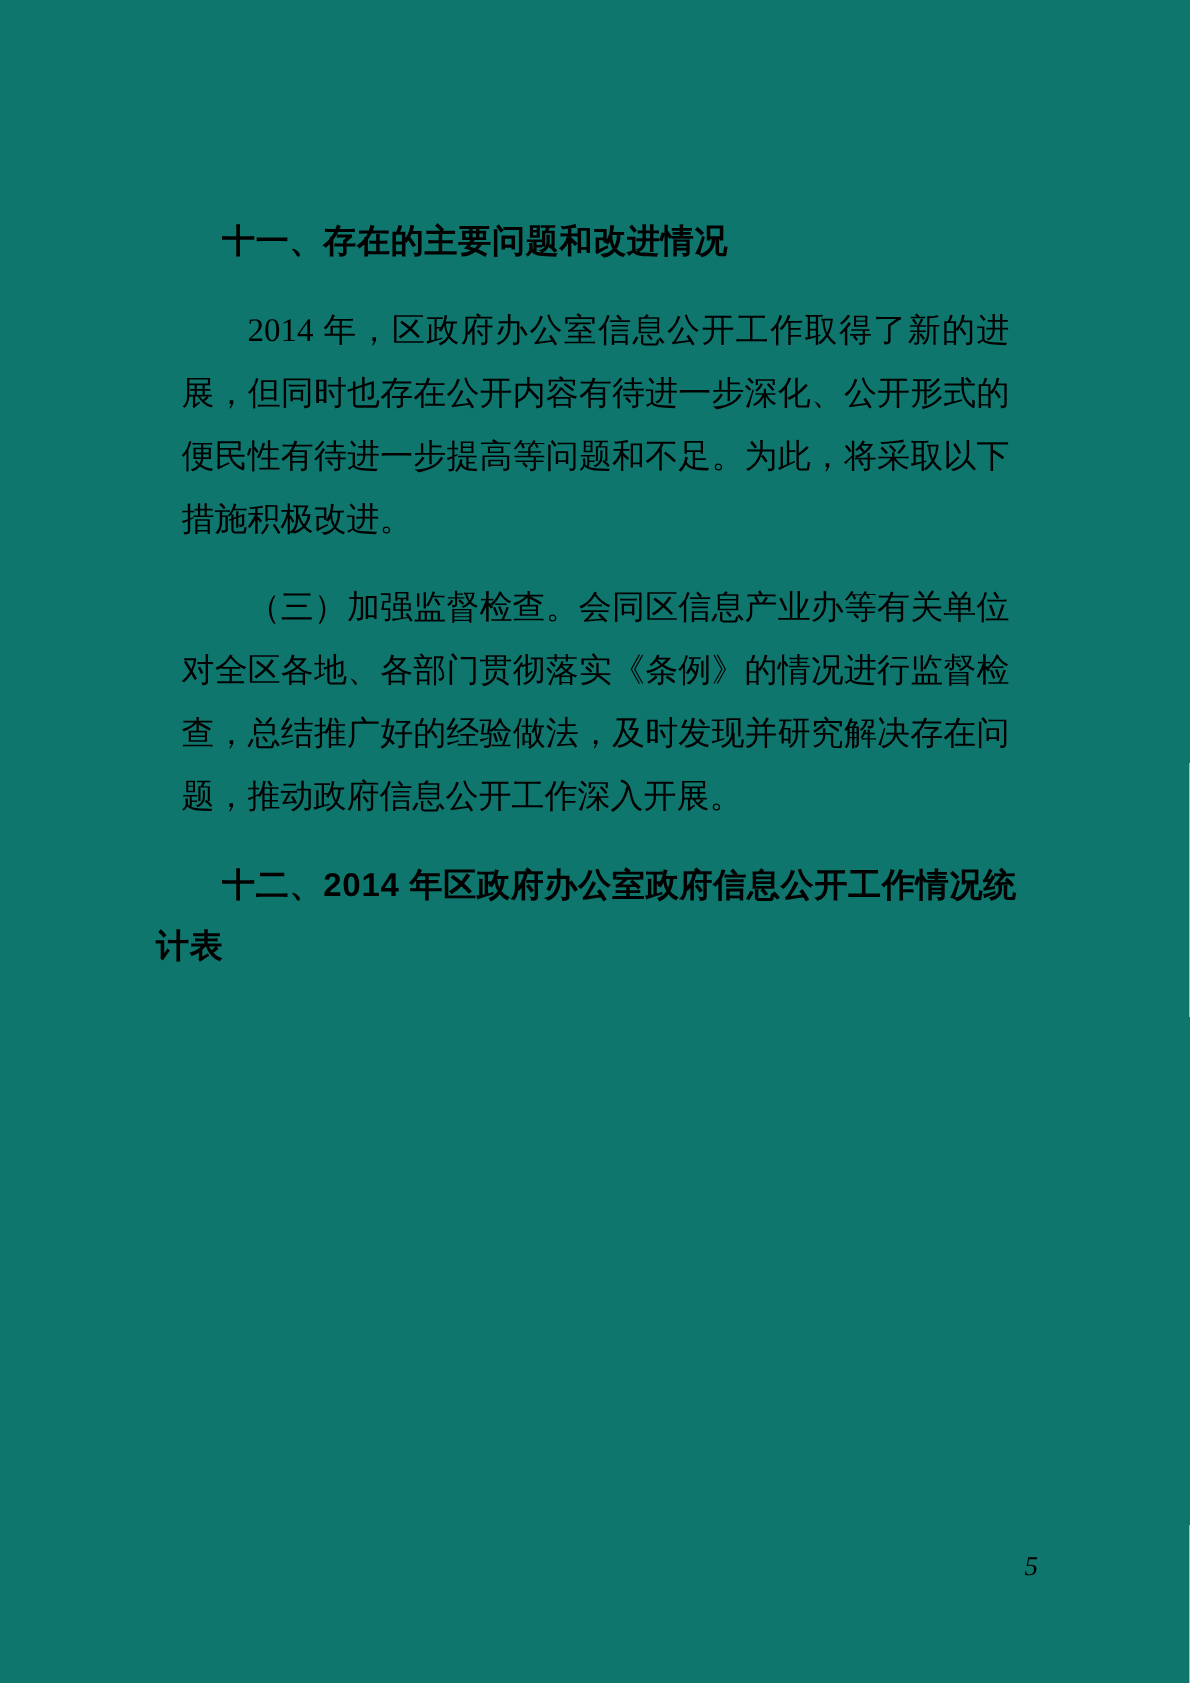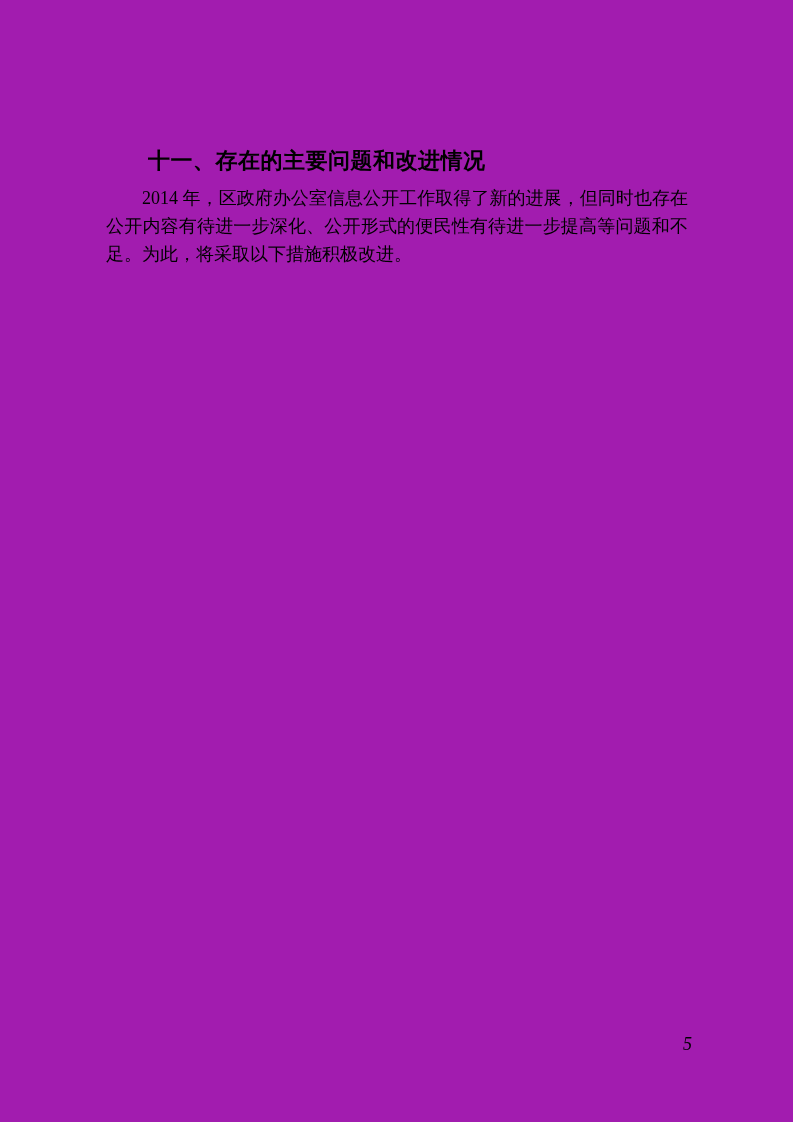--- a/index.html
+++ b/index.html
@@ -13,45 +13,45 @@
     position: relative;
     font-family: "Liberation Serif", serif;
     color: #000000;
   }
   .page {
     position: absolute;
     left: 0;
     top: 0;
     width: 793px;
     height: 1122px;
-    background: #a21caf;
+    background: #0f766e;
     overflow: hidden;
   }
   .content {
     position: absolute;
     left: 104px;
     top: 140px;
     width: 586px;
   }
   .heading {
     margin: 0;
     padding: 0;
     font-size: 22px;
     line-height: 41.7px;
     font-weight: 700;
     color: #000000;
     text-indent: 2em;
     font-family: "Liberation Sans", sans-serif;
     letter-spacing: 0.5px;
   }
   .para {
-    margin: 2px;
+    margin: 17px;
     padding: 0;
-    font-size: 18px;
-    line-height: 28px;
+    font-size: 22px;
+    line-height: 42px;
     font-weight: 400;
     color: #000000;
     text-indent: 2em;
     text-align: justify;
     text-justify: inter-character;
     text-align-last: left;
     font-family: "Liberation Serif", serif;
   }
   .page-number {
     position: absolute;
@@ -64,15 +64,17 @@
     color: #000000;
   }
 </style>
 </head>
 <body>
 
 <div class="page">
   <div class="content">
     <h2 class="heading">十一、存在的主要问题和改进情况</h2>
     <p class="para">2014 年，区政府办公室信息公开工作取得了新的进展，但同时也存在公开内容有待进一步深化、公开形式的便民性有待进一步提高等问题和不足。为此，将采取以下措施积极改进。</p>
+    <p class="para">（三）加强监督检查。会同区信息产业办等有关单位对全区各地、各部门贯彻落实《条例》的情况进行监督检查，总结推广好的经验做法，及时发现并研究解决存在问题，推动政府信息公开工作深入开展。</p>
+    <h2 class="heading">十二、2014 年区政府办公室政府信息公开工作情况统计表</h2>
   </div>
   <div class="page-number">5</div>
 </div>
 
 </body></html>

